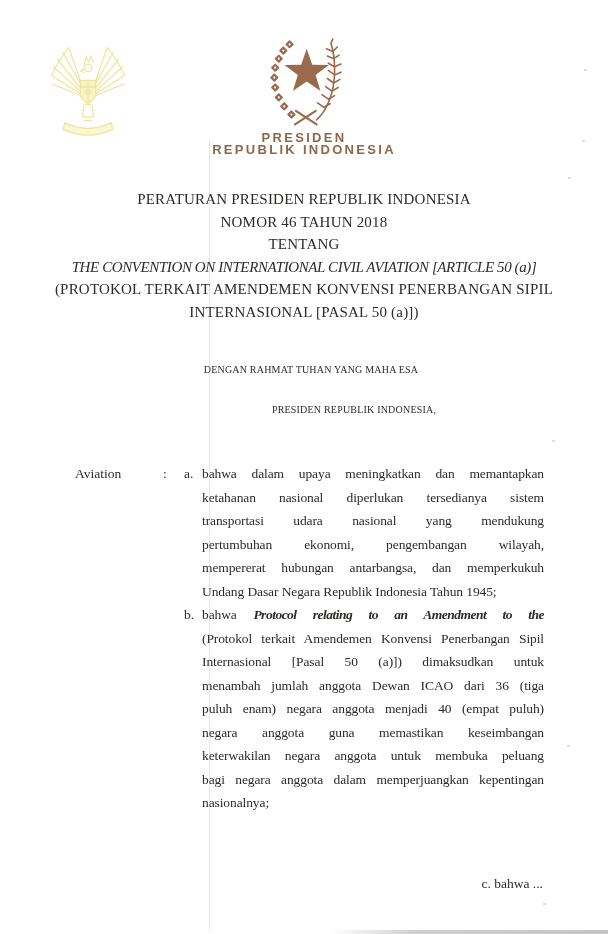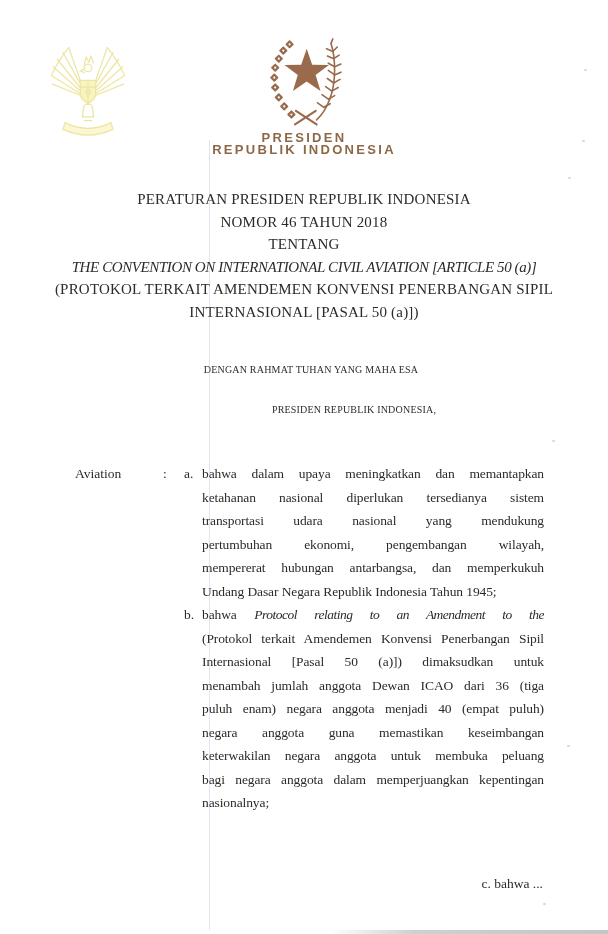--- a/index.html
+++ b/index.html
@@ -40,21 +40,21 @@
   .m-colon{width:21px;flex:none;}
   .m-items{flex:1;min-width:0;}
   .item{display:flex;}
   .letter{width:18px;flex:none;}
   .itext{flex:1;min-width:0;}
   .jline{
     text-align:justify;text-align-last:justify;
     height:23.5px;overflow:hidden;letter-spacing:-0.1px;
   }
   .jline.last{text-align-last:left;}
-  .tight{letter-spacing:-0.5px;}
+  .tight{letter-spacing:-0.5px;font-weight:bold;}
   
   .catchword{position:absolute;top:876px;right:65px;font-size:13.5px;}
   
   .fold-line{
     position:absolute;left:209px;top:140px;width:1px;height:790px;
     background:rgba(150,172,205,0.30);
   }
   .speck{position:absolute;width:3px;height:2px;background:#b9b9b9;opacity:.55;border-radius:1px;}
   .bottom-smudge{
     position:absolute;left:330px;right:0;bottom:0;height:4px;

